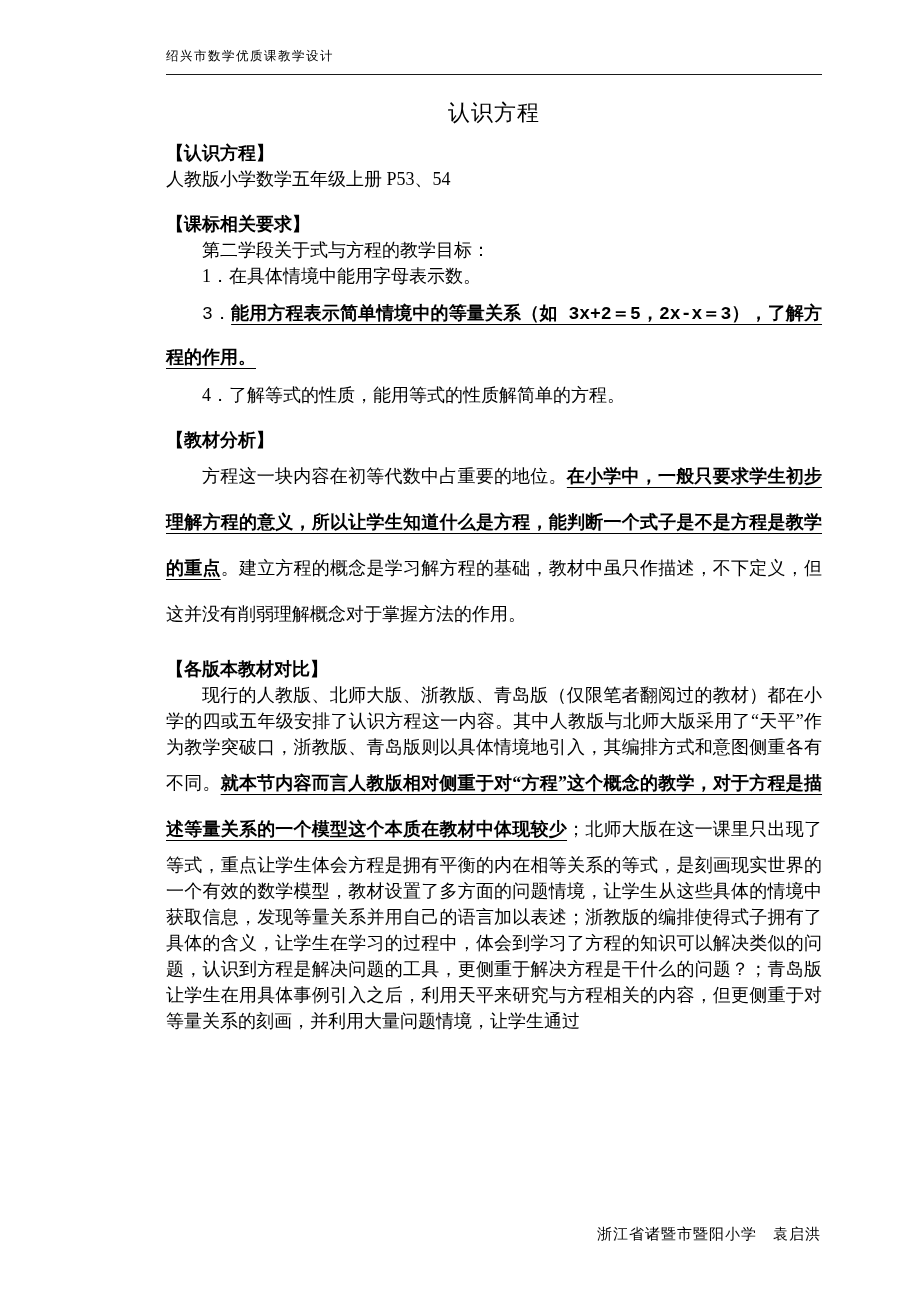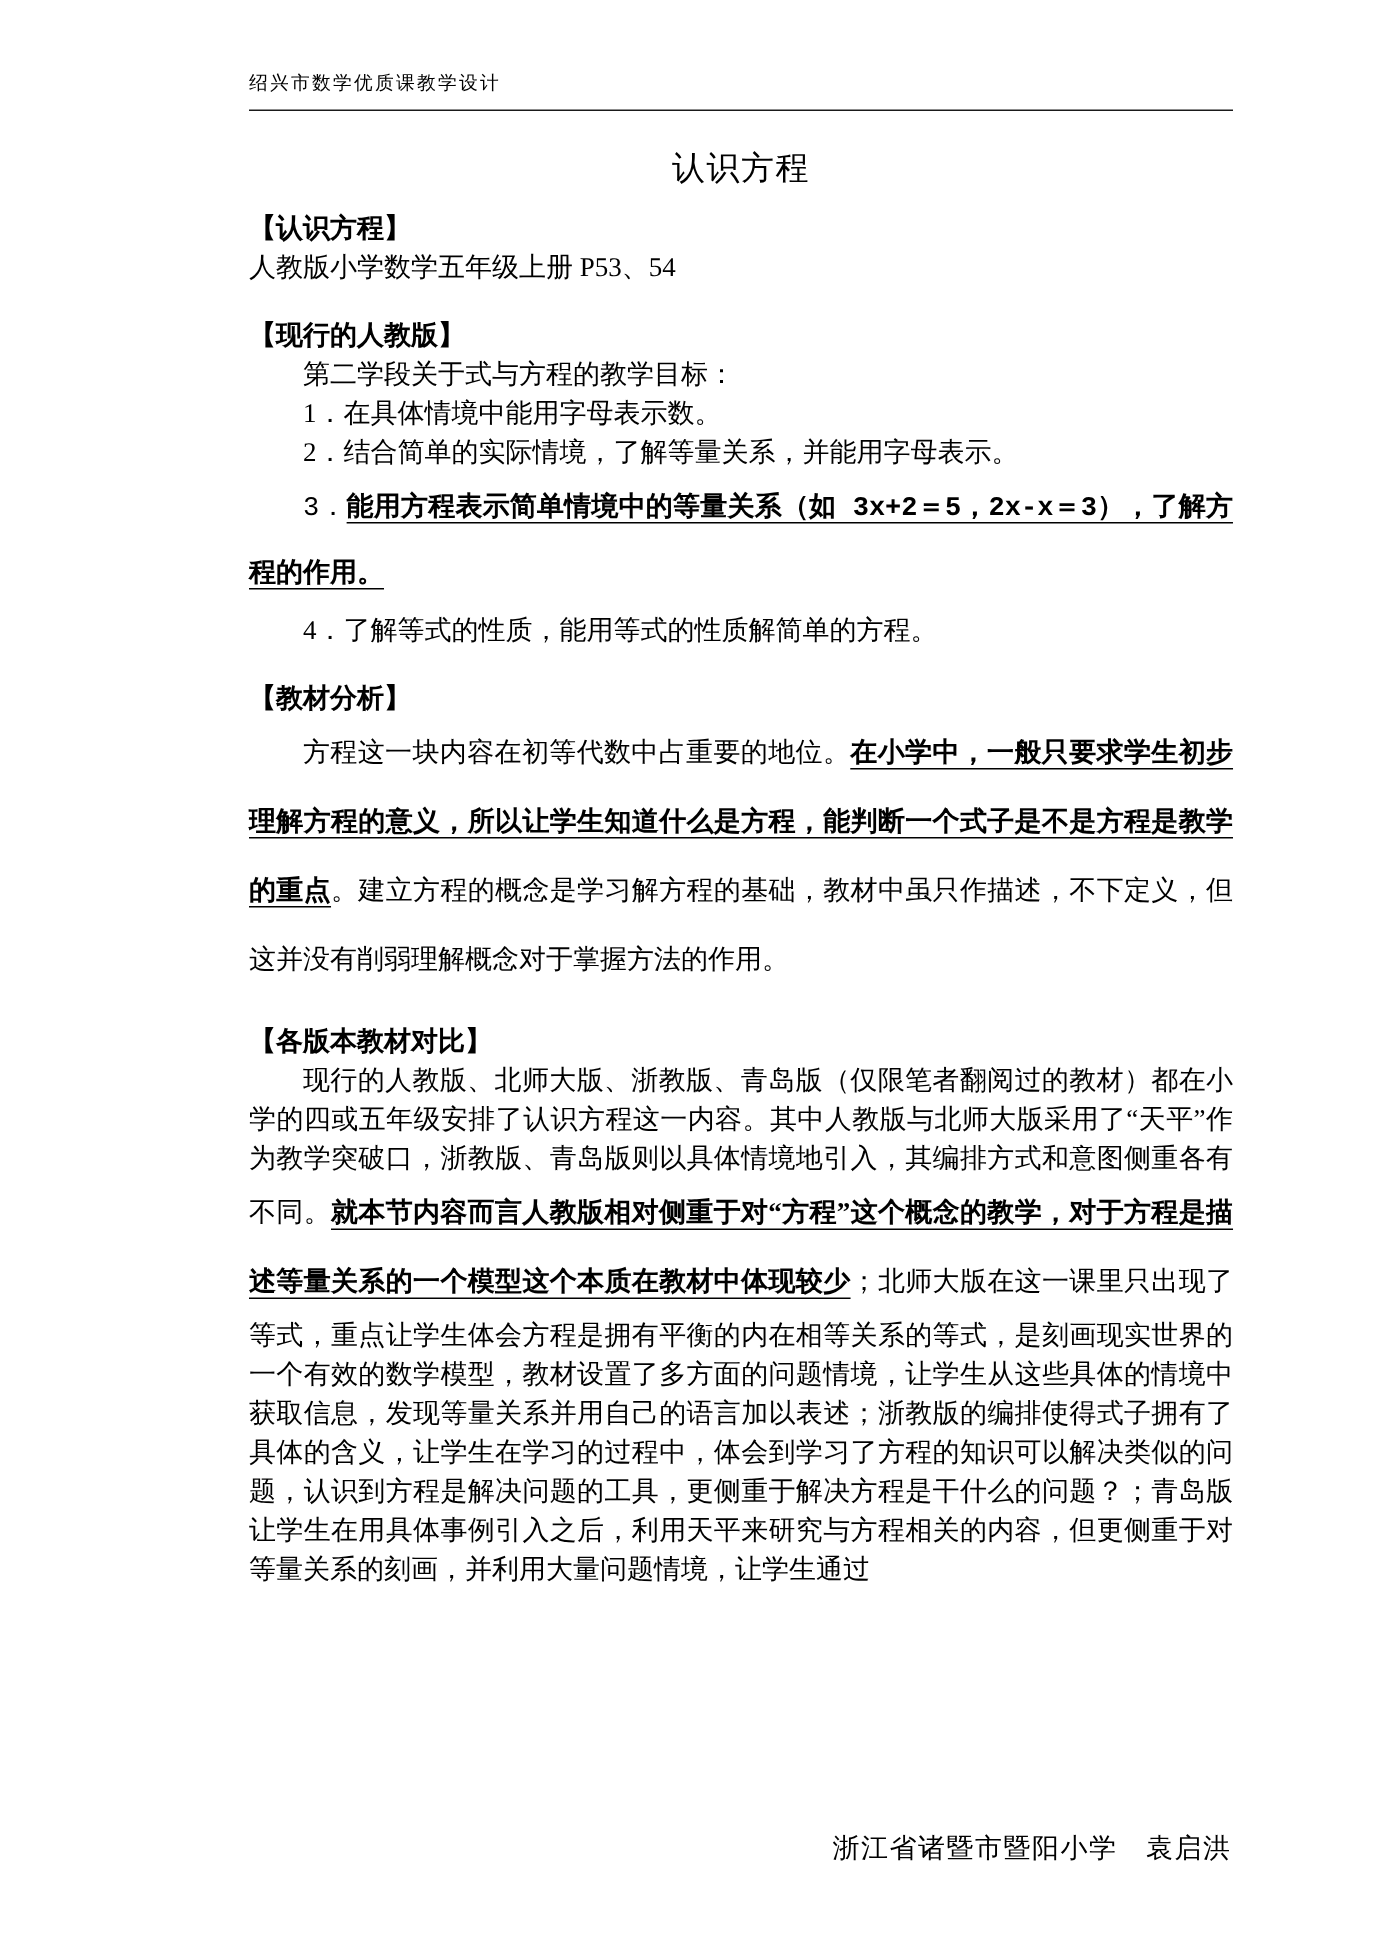--- a/index.html
+++ b/index.html
@@ -59,42 +59,41 @@
   .em {
     font-weight: bold;
     text-decoration: underline;
     text-underline-offset: 5px;
   }
   .em-tall { line-height: 46px; }
   .doc-footer {
     position: absolute;
     right: 131px;
     bottom: 58px;
-    font-size: 18px;
+    font-size: 15px;
     letter-spacing: 1px;
   }
 </style>
 </head>
 <body>
 
 <div class="page">
 
   <div class="doc-header">
     <span class="doc-header-text">绍兴市数学优质课教学设计</span>
   </div>
 
   <h1 class="doc-title">认识方程</h1>
 
   <h2 class="sec-heading">【认识方程】</h2>
   <p class="para">人教版小学数学五年级上册 P53、54</p>
 
-  <h2 class="sec-heading gap">【现行的人教版】</h2>
+  <h2 class="sec-heading gap">【课标相关要求】</h2>
   <p class="para indent">第二学段关于式与方程的教学目标：</p>
   <p class="para indent">1．在具体情境中能用字母表示数。</p>
-  <p class="para indent">2．结合简单的实际情境，了解等量关系，并能用字母表示。</p>
   <p class="para indent item3"><span>3．</span><span class="em">能用方程表示简单情境中的等量关系（如 3x+2＝5，2x-x＝3），了解方程的作用。</span></p>
   <p class="para indent">4．了解等式的性质，能用等式的性质解简单的方程。</p>
 
   <h2 class="sec-heading gap">【教材分析】</h2>
   <p class="para indent wide"><span>方程这一块内容在初等代数中占重要的地位。</span><span class="em">在小学中，一般只要求学生初步理解方程的意义，所以让学生知道什么是方程，能判断一个式子是不是方程是教学的重点</span><span>。建立方程的概念是学习解方程的基础，教材中虽只作描述，不下定义，但这并没有削弱理解概念对于掌握方法的作用。</span></p>
 
   <h2 class="sec-heading gap">【各版本教材对比】</h2>
   <p class="para indent"><span>现行的人教版、北师大版、浙教版、青岛版（仅限笔者翻阅过的教材）都在小学的四或五年级安排了认识方程这一内容。其中人教版与北师大版采用了“天平”作为教学突破口，浙教版、青岛版则以具体情境地引入，其编排方式和意图侧重各有不同。</span><span class="em em-tall">就本节内容而言人教版相对侧重于对“方程”这个概念的教学，对于方程是描述等量关系的一个模型这个本质在教材中体现较少</span><span>；北师大版在这一课里只出现了等式，重点让学生体会方程是拥有平衡的内在相等关系的等式，是刻画现实世界的一个有效的数学模型，教材设置了多方面的问题情境，让学生从这些具体的情境中获取信息，发现等量关系并用自己的语言加以表述；浙教版的编排使得式子拥有了具体的含义，让学生在学习的过程中，体会到学习了方程的知识可以解决类似的问题，认识到方程是解决问题的工具，更侧重于解决方程是干什么的问题？；青岛版让学生在用具体事例引入之后，利用天平来研究与方程相关的内容，但更侧重于对等量关系的刻画，并利用大量问题情境，让学生通过</span></p>
 
   <div class="doc-footer">

